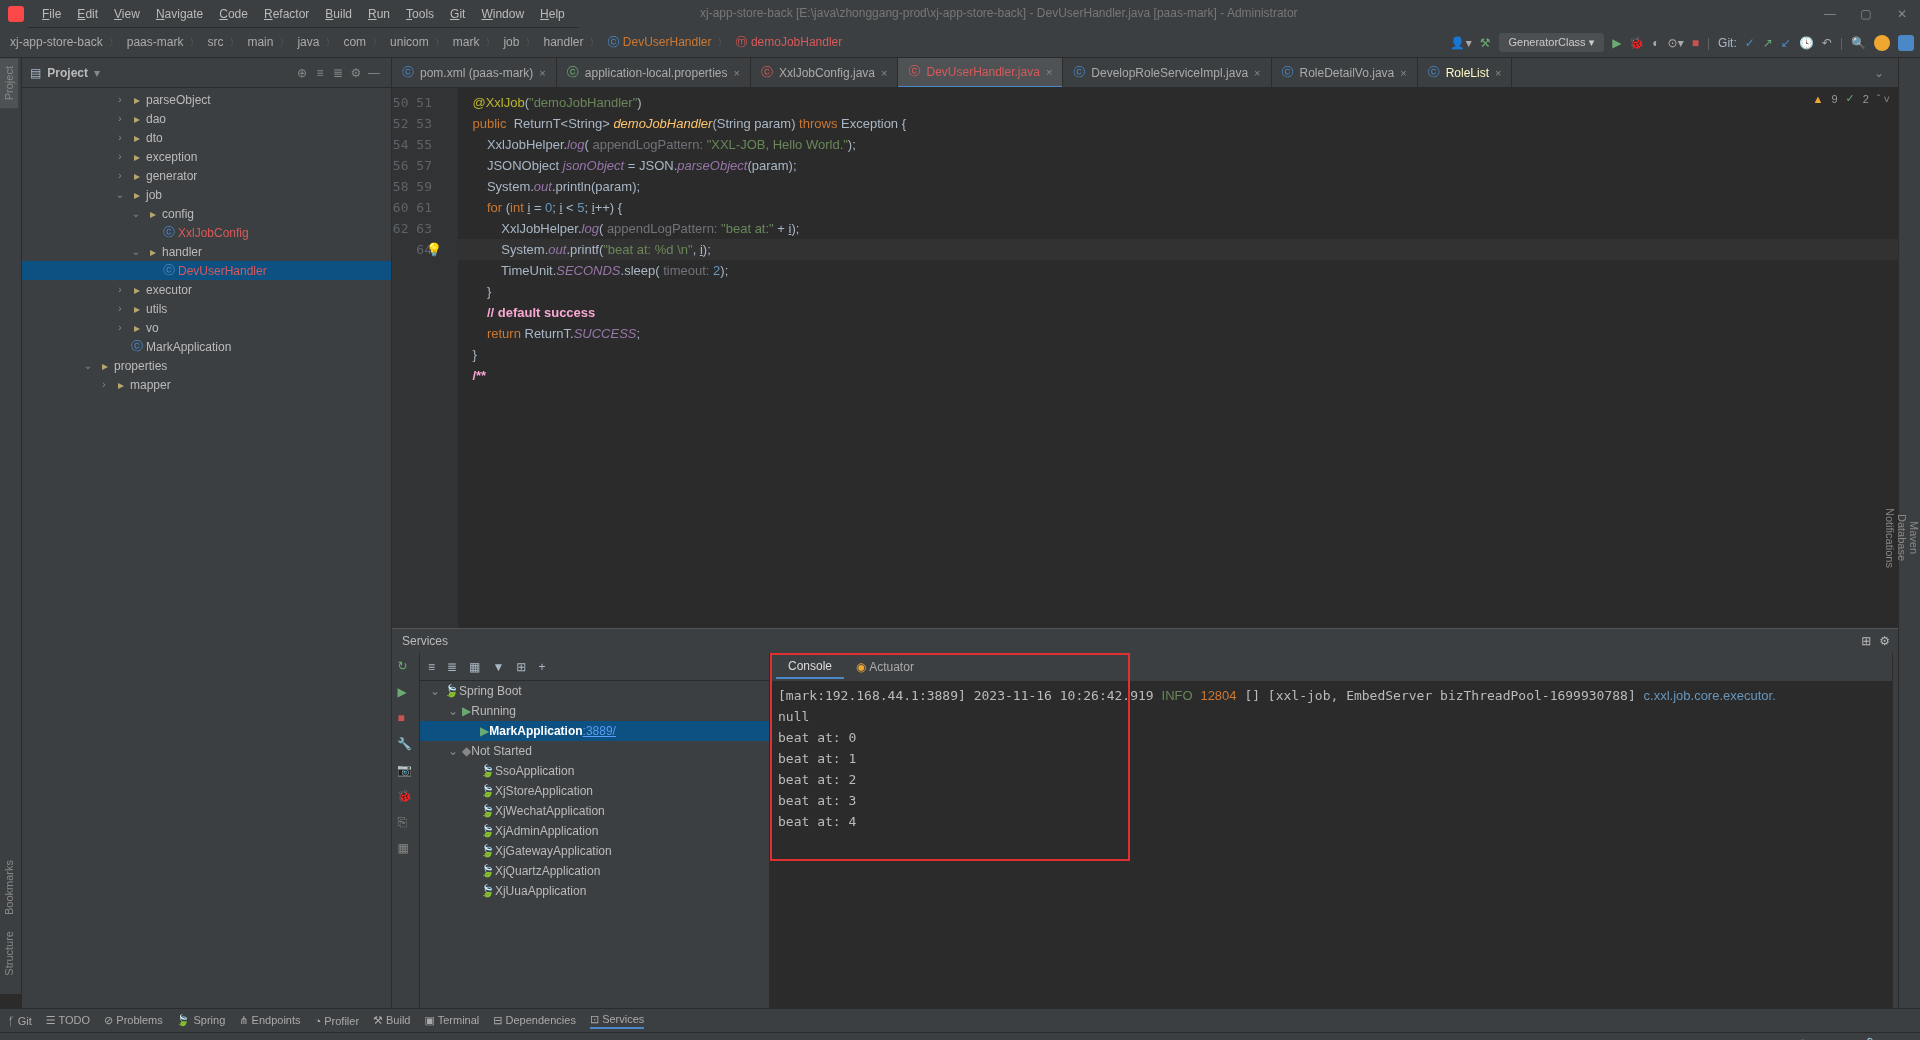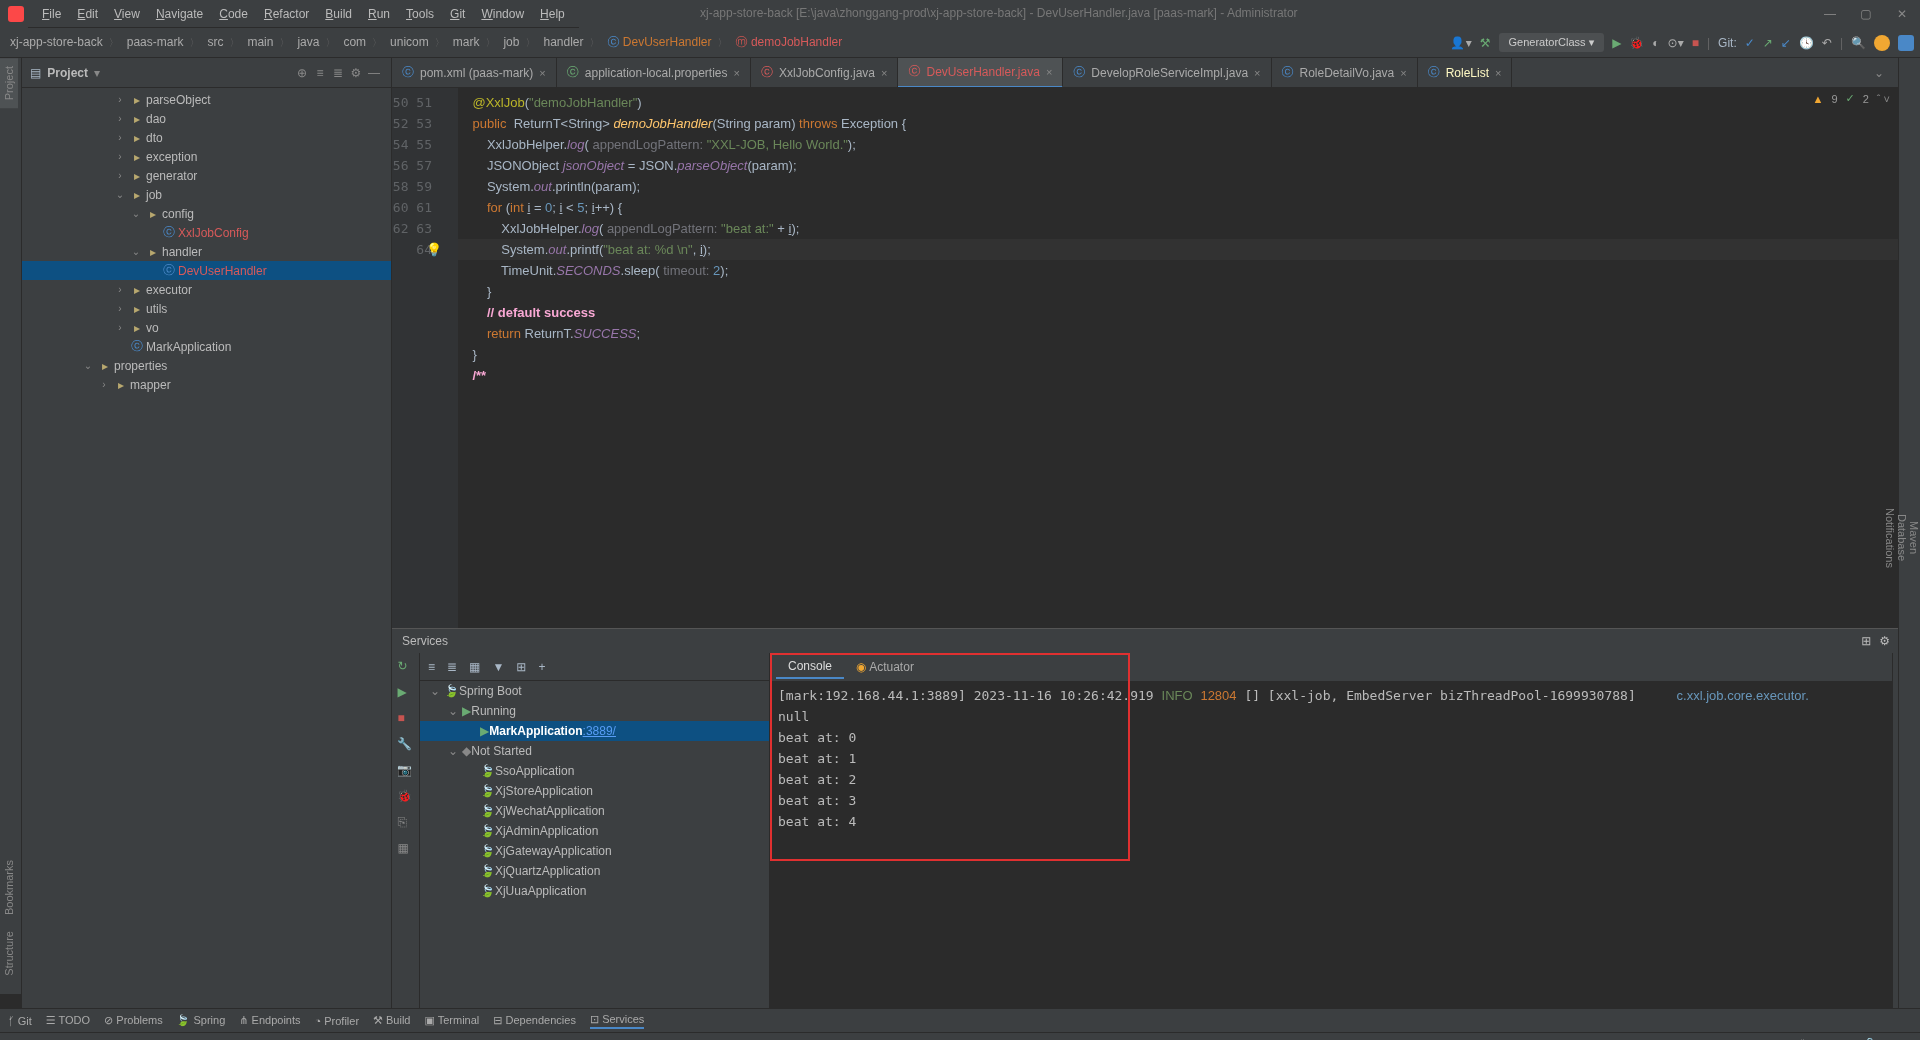--- a/index.html
+++ b/index.html
@@ -71,21 +71,21 @@
 .svc-item .link { color:#589df6; text-decoration:underline; }
 .svc-console { flex:1; display:flex; flex-direction:column; position:relative; }
 .svc-tabs { height:28px; display:flex; align-items:center; padding-left:6px; }
 .svc-tab { padding:4px 12px; color:#aaa; font-size:12px; }
 .svc-tab.active { border-bottom:2px solid #4a88c7; color:#ddd; }
 .console-out { flex:1; background:#2b2b2b; font-family:Consolas,monospace; font-size:13px; line-height:21px; padding:4px 8px; white-space:pre; color:#bbb; }
 .redbox { position:absolute; border:2px solid #e03030; pointer-events:none; }
 .svc-right-icons { width:28px; background:#3c3f41; border-left:1px solid #2b2b2b; display:flex; flex-direction:column; align-items:center; gap:10px; padding:6px 0; }
 .log-info { color:#6a8759; }
 .log-num { color:#cc7832; }
-.log-cls { color:#6897bb;margin-left:33px; }
+.log-cls { color:#6897bb; }
 
 .bottom-toolbar { height:24px; background:#3c3f41; border-top:1px solid #2b2b2b; display:flex; align-items:center; padding:0 8px; gap:14px; font-size:11px; color:#aaa; }
 .bottom-toolbar .item { display:flex; align-items:center; gap:4px; }
 .bottom-toolbar .active { border-bottom:2px solid #4a88c7; padding-bottom:1px; }
 .statusbar { height:22px; background:#3c3f41; border-top:1px solid #2b2b2b; display:flex; align-items:center; padding:0 8px; font-size:11px; color:#999; }
 .statusbar .spacer { flex:1; }
 .statusbar .seg { padding:0 8px; }
 
 .left-vert { position:absolute; left:0; top:58px; width:22px; bottom:46px; background:#3c3f41; border-right:1px solid #2b2b2b; }
 .left-vert .vtab { writing-mode:vertical-rl; transform:rotate(180deg); color:#888; font-size:11px; padding:8px 3px; }

